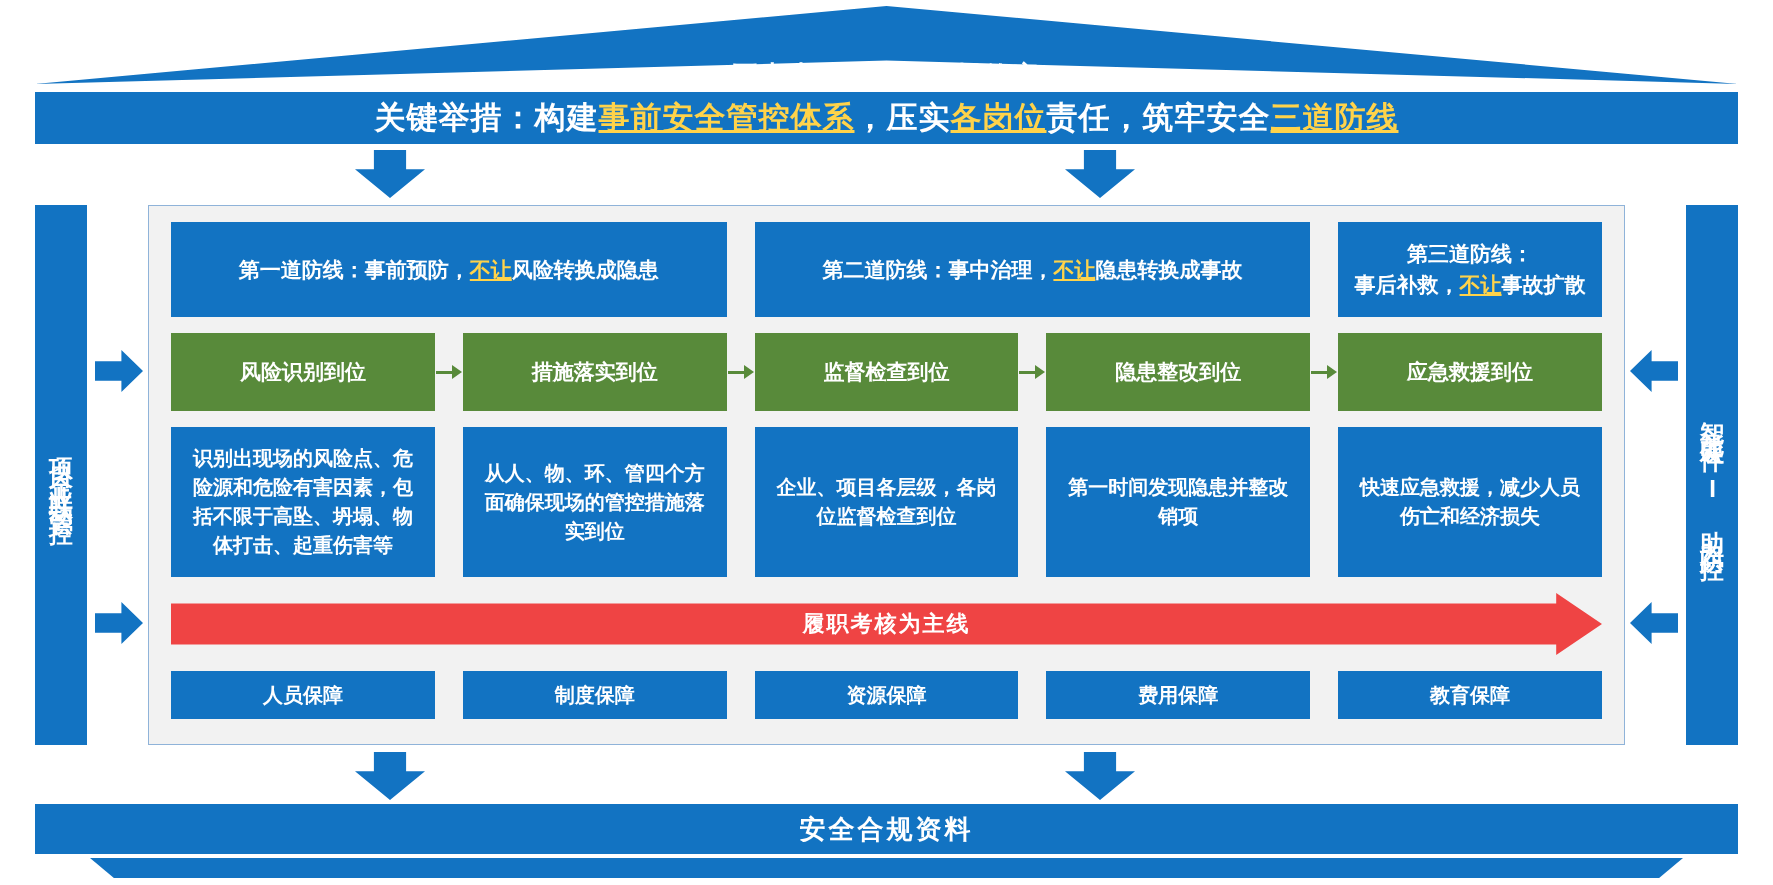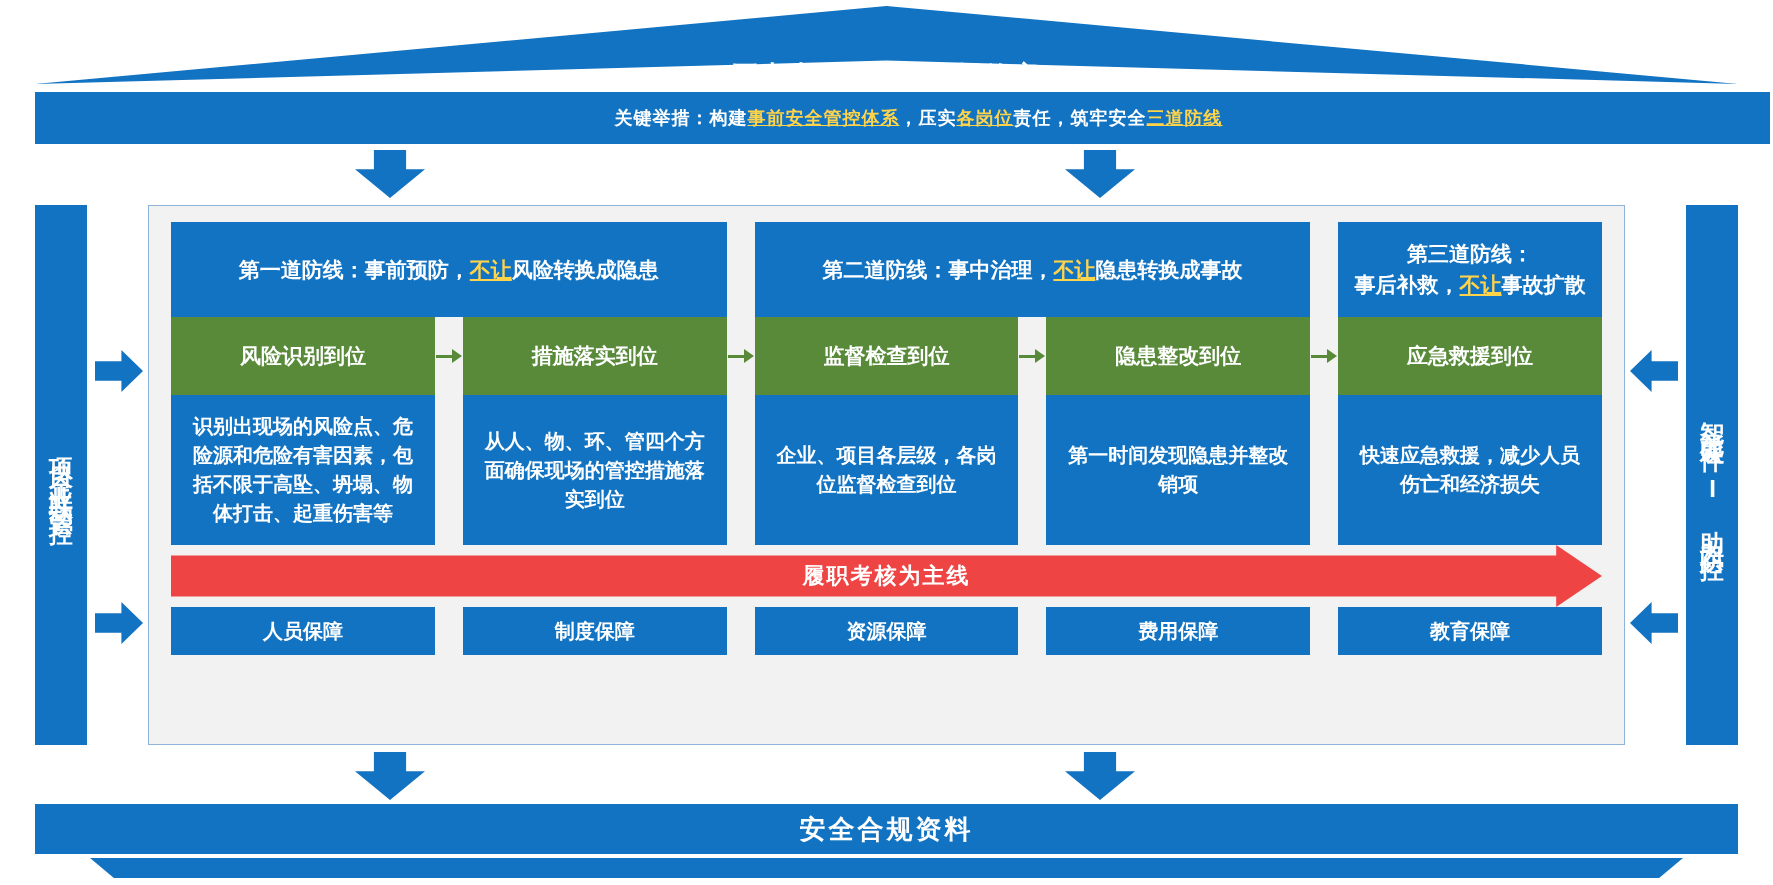--- a/index.html
+++ b/index.html
@@ -25,21 +25,21 @@
     font-size: 26px; font-weight: bold; letter-spacing: 2px; margin-top: 32px;
   }
 
   
   .banner {
     position: absolute; left: 35px; width: 1703px;
     background: #1273c2; color: #ffffff;
     display: flex; align-items: center; justify-content: center;
     font-weight: bold;
   }
-  .key-banner { top: 92px; height: 52px; font-size: 18px; letter-spacing: 1px; padding-left: 32px; }
+  .key-banner { top: 92px; height: 52px; font-size: 31px; letter-spacing: 1px; }
   .bottom-banner { top: 804px; height: 50px; font-size: 26px; letter-spacing: 3px; }
   .hl { color: #ffd34a; text-decoration: underline; }
 
   
   .down-arrow {
     position: absolute; width: 70px; height: 48px; background: #1273c2;
     clip-path: polygon(27% 0, 73% 0, 73% 40%, 100% 40%, 50% 100%, 0 40%, 27% 40%);
   }
   .side-arrow { position: absolute; width: 48px; height: 42px; background: #1273c2; }
   .arrow-right { clip-path: polygon(0 27%, 55% 27%, 55% 0, 100% 50%, 55% 100%, 55% 73%, 0 73%); }
@@ -59,20 +59,21 @@
   
   .panel {
     position: absolute; left: 148px; top: 205px; width: 1477px; height: 540px;
     background: #f2f2f2; border: 1px solid #8fb3d9;
     box-sizing: border-box; padding: 16px 22px;
   }
   .panel-grid {
     display: grid;
     grid-template-columns: 1fr 28px 1fr 28px 1fr 28px 1fr 28px 1fr;
     grid-template-rows: 95px 78px 150px 62px 48px;
+    row-gap: 16px;
     height: 100%;
   }
   .box {
     background: #1273c2; color: #ffffff;
     display: flex; align-items: center; justify-content: center;
     text-align: center; font-weight: bold; box-sizing: border-box;
   }
   .dl { font-size: 21px; }
   .dl1 { grid-column: 1 / 4; grid-row: 1; }
   .dl2 { grid-column: 5 / 8; grid-row: 1; }

